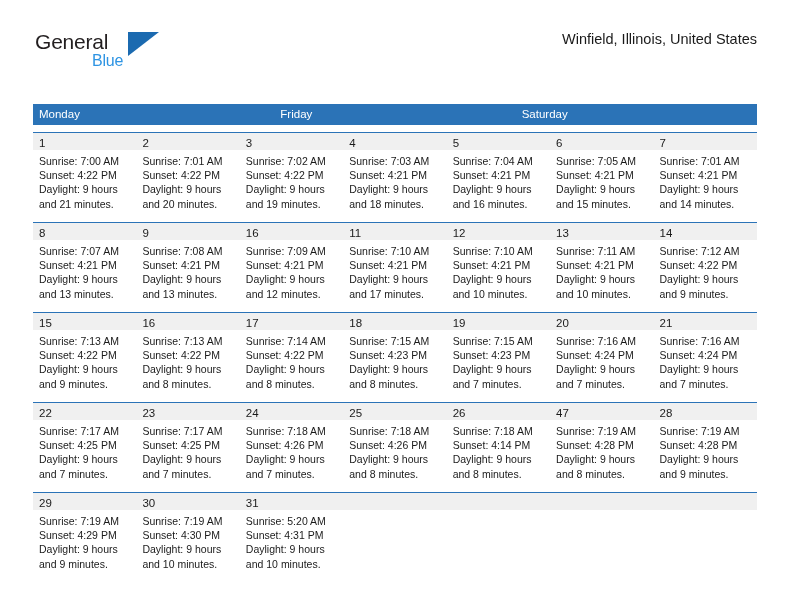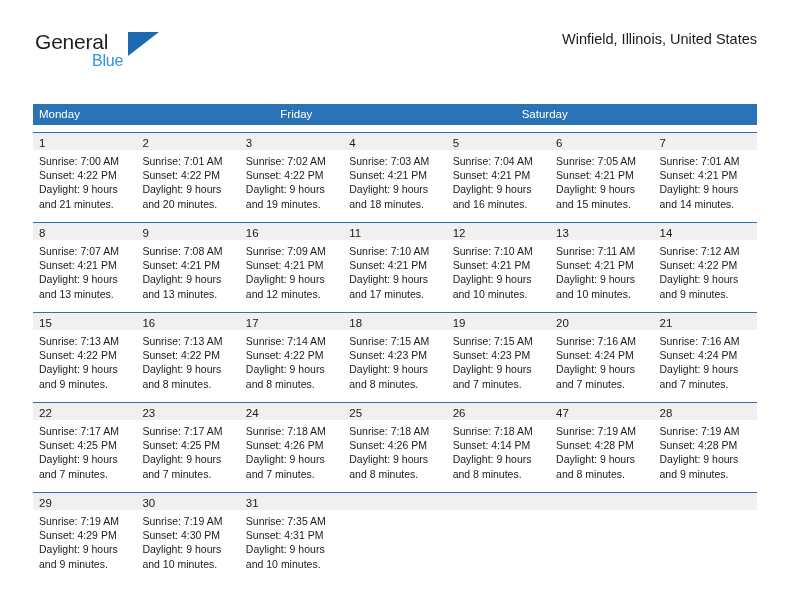--- a/index.html
+++ b/index.html
@@ -447,21 +447,21 @@
         <div class="day-body">
           <div class="day-line">Sunrise: 7:19 AM</div>
           <div class="day-line">Sunset: 4:30 PM</div>
           <div class="day-line">Daylight: 9 hours</div>
           <div class="day-line">and 10 minutes.</div>
         </div>
       </div>
       <div class="day">
         <div class="day-number-band"><span class="day-number">31</span></div>
         <div class="day-body">
-          <div class="day-line">Sunrise: 7:35 AM</div>
+          <div class="day-line">Sunrise: 5:20 AM</div>
           <div class="day-line">Sunset: 4:31 PM</div>
           <div class="day-line">Daylight: 9 hours</div>
           <div class="day-line">and 10 minutes.</div>
         </div>
       </div>
       <div class="day empty">
         <div class="day-number-band"><span class="day-number"></span></div>
         <div class="day-body"></div>
       </div>
       <div class="day empty">

